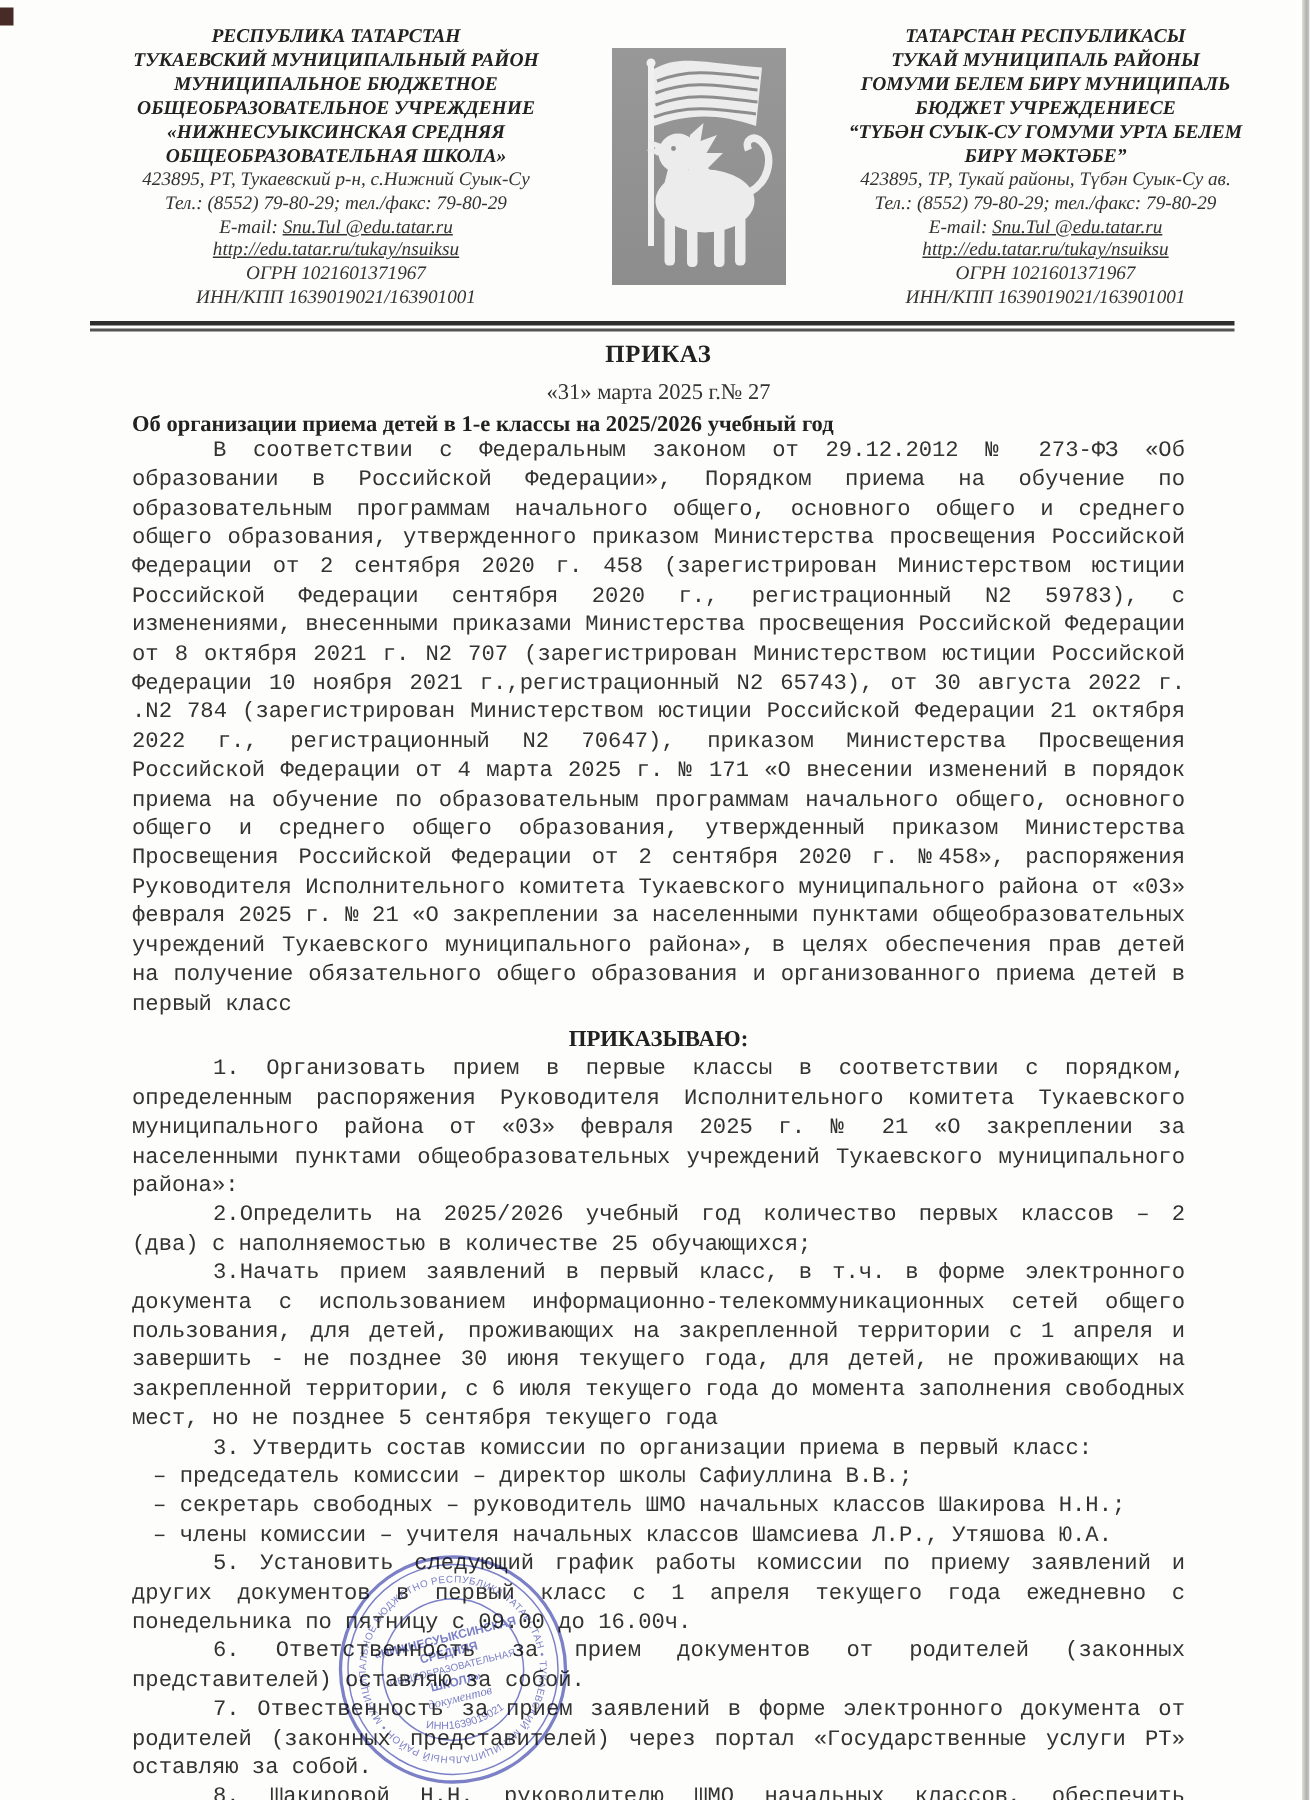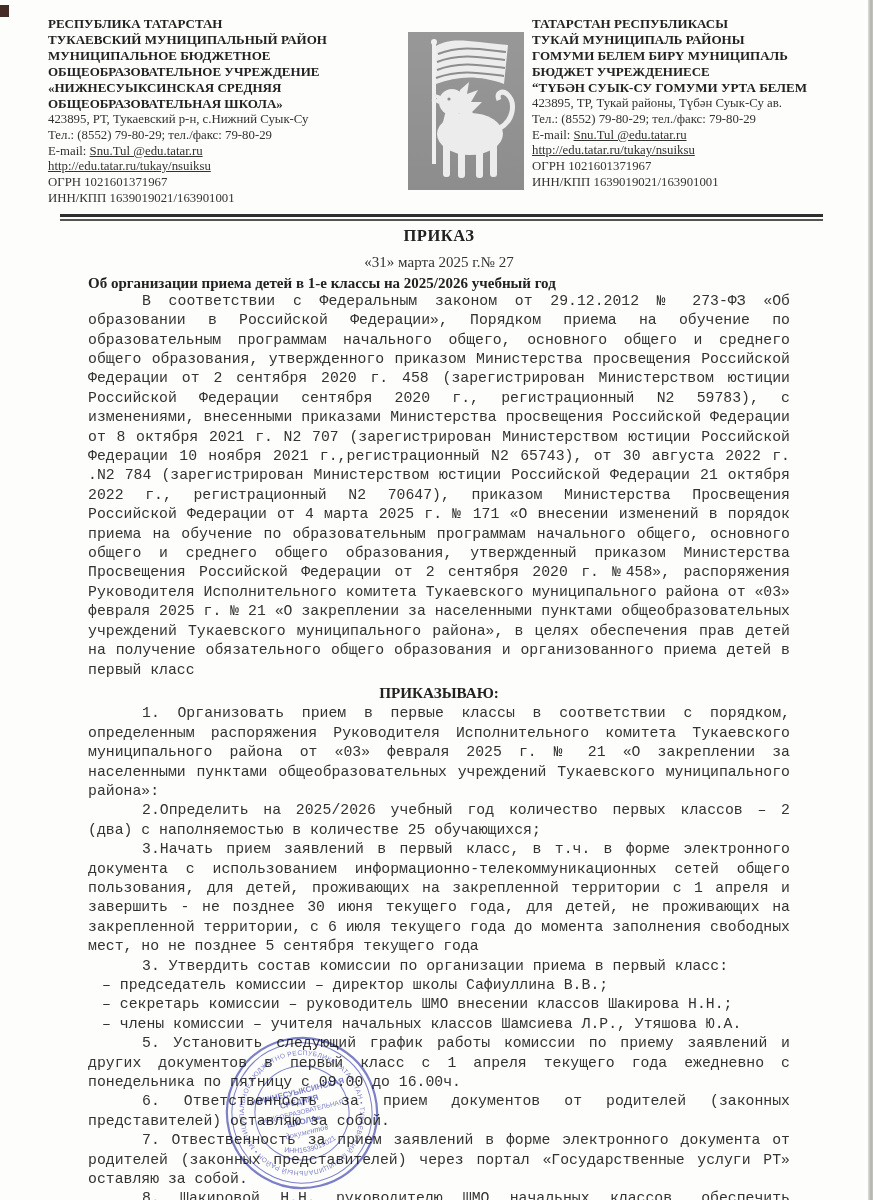--- a/index.html
+++ b/index.html
@@ -9,21 +9,21 @@
     font-family:"Liberation Serif", serif; color:#2b2b2b;
     box-sizing:border-box;
   }
   
   .mark-topleft { position:absolute; left:0; top:5px; width:9px; height:12px; background:#462b26; }
   .edge-right { position:absolute; right:0; top:0; width:5px; height:100%;
     background:linear-gradient(to right,#ddddd9 0%,#b3b3ae 60%,#c6c6c2 100%); }
 
   
   .letterhead { display:flex; padding:16px 6px 0 48px; }
-  .lh-col { text-align:left; }
+  .lh-col { text-align:center;font-style:italic; }
   .lh-left { width:352px; }
   .lh-right { width:330px; }
   .lh-emblem { width:132px; display:flex; justify-content:center; align-items:flex-start; padding-top:16px; }
   .lh-bold { font-weight:bold; font-size:13px; line-height:16px; color:#222; }
   .lh-normal { font-size:12.8px; line-height:15.8px; color:#333; }
   .u { text-decoration:underline; }
 
   .rule { margin:7px 0 0 60px; width:763px; height:2px;
     border-top:3px solid #2e2e2e; border-bottom:2px solid #555; background:#fdfdfb; }
 
@@ -98,20 +98,21 @@
         <circle cx="41" cy="67" r="1.6" fill="#8d8d8d"></circle>
       </svg>
     </div>
 
     <div class="lh-col lh-right">
       <div class="lh-bold">ТАТАРСТАН РЕСПУБЛИКАСЫ</div>
       <div class="lh-bold">ТУКАЙ МУНИЦИПАЛЬ РАЙОНЫ</div>
       <div class="lh-bold">ГОМУМИ БЕЛЕМ БИРҮ МУНИЦИПАЛЬ</div>
       <div class="lh-bold">БЮДЖЕТ  УЧРЕЖДЕНИЕСЕ</div>
       <div class="lh-bold">“ТҮБӘН  СУЫК-СУ ГОМУМИ УРТА БЕЛЕМ</div>
+      <div class="lh-bold">БИРҮ МӘКТӘБЕ”</div>
       <div class="lh-normal">423895, ТР, Тукай районы, Түбән Суык-Су ав.</div>
       <div class="lh-normal">Тел.: (8552) 79-80-29; тел./факс: 79-80-29</div>
       <div class="lh-normal"><span>E-mail:</span> <span class="u">Snu.Tul @edu.tatar.ru</span></div>
       <div class="lh-normal u">http://edu.tatar.ru/tukay/nsuiksu</div>
       <div class="lh-normal">ОГРН 1021601371967</div>
       <div class="lh-normal">ИНН/КПП 1639019021/163901001</div>
     </div>
   </header>
 
   <div class="rule"></div>
@@ -126,21 +127,21 @@
 
     <p class="para indent">В соответствии с Федеральным законом от 29.12.2012 № 273-ФЗ «Об образовании в Российской Федерации», Порядком приема на обучение по образовательным программам начального общего, основного общего и среднего общего образования, утвержденного приказом Министерства просвещения Российской Федерации от 2 сентября 2020 г. 458 (зарегистрирован Министерством юстиции Российской Федерации сентября 2020 г., регистрационный N2 59783), с изменениями, внесенными приказами Министерства просвещения Российской Федерации от 8 октября 2021 г. N2 707 (зарегистрирован Министерством юстиции Российской Федерации 10 ноября 2021 г.,регистрационный N2 65743), от 30 августа 2022 г. .N2 784 (зарегистрирован Министерством юстиции Российской Федерации 21 октября 2022 г., регистрационный N2 70647), приказом Министерства Просвещения Российской Федерации от 4 марта 2025 г. № 171 «О внесении изменений в порядок приема на обучение по образовательным программам начального общего, основного общего и среднего общего образования, утвержденный приказом Министерства Просвещения Российской Федерации от 2 сентября 2020 г. №458», распоряжения Руководителя Исполнительного комитета Тукаевского муниципального района от «03» февраля 2025 г. № 21  «О  закреплении за населенными пунктами общеобразовательных учреждений Тукаевского муниципального района», в целях обеспечения прав детей на получение обязательного общего образования  и организованного приема детей в первый класс</p>
 
     <div class="resolve">ПРИКАЗЫВАЮ:</div>
 
     <p class="para indent">1. Организовать прием в первые классы в соответствии с порядком, определенным распоряжения Руководителя Исполнительного комитета Тукаевского муниципального района от «03» февраля 2025 г. № 21 «О закреплении за населенными пунктами общеобразовательных учреждений Тукаевского муниципального района»:</p>
     <p class="para indent">2.Определить на 2025/2026 учебный год количество первых классов – 2 (два) с наполняемостью в количестве 25 обучающихся;</p>
     <p class="para indent">3.Начать прием заявлений в первый класс, в т.ч. в форме электронного документа с использованием информационно-телекоммуникационных сетей общего пользования, для детей, проживающих на закрепленной территории с 1 апреля и завершить - не позднее 30 июня текущего года, для детей, не проживающих на закрепленной территории, с 6 июля текущего года до момента заполнения свободных мест, но не позднее 5 сентября текущего года</p>
     <p class="para indent">3. Утвердить состав комиссии по организации приема в первый класс:</p>
     <p class="para sub">– председатель комиссии – директор школы Сафиуллина В.В.;</p>
-    <p class="para sub">– секретарь комиссии – руководитель ШМО внесении классов Шакирова Н.Н.;</p>
+    <p class="para sub">– секретарь свободных – руководитель ШМО начальных классов Шакирова Н.Н.;</p>
     <p class="para sub">– члены комиссии – учителя начальных классов Шамсиева Л.Р., Утяшова Ю.А.</p>
     <p class="para indent">5. Установить следующий график работы комиссии по приему заявлений и других документов в первый класс с 1 апреля текущего года ежедневно с понедельника по пятницу с 09.00 до 16.00ч.</p>
     <p class="para indent">6. Ответственность за прием документов от родителей (законных представителей) оставляю за собой.</p>
     <p class="para indent">7. Отвественность за прием заявлений в форме электронного документа от родителей (законных представителей) через портал «Государственные услуги РТ» оставляю за собой.</p>
     <p class="para indent">8. Шакировой Н.Н. руководителю ШМО начальных классов, обеспечить информирование родителей (законных представителей) детей посредством информационных стендов, официального сайта школы и средств массовой информации об организации приема в первые классы</p>
     <p class="para indent">9. Контроль за исполнением приказа оставляю за собой.</p>
 
     <div class="sig-row">
       <span class="sig-label">Директор:</span>
       <svg class="sig-svg" width="84" height="78" viewBox="0 0 84 78" aria-hidden="true">

